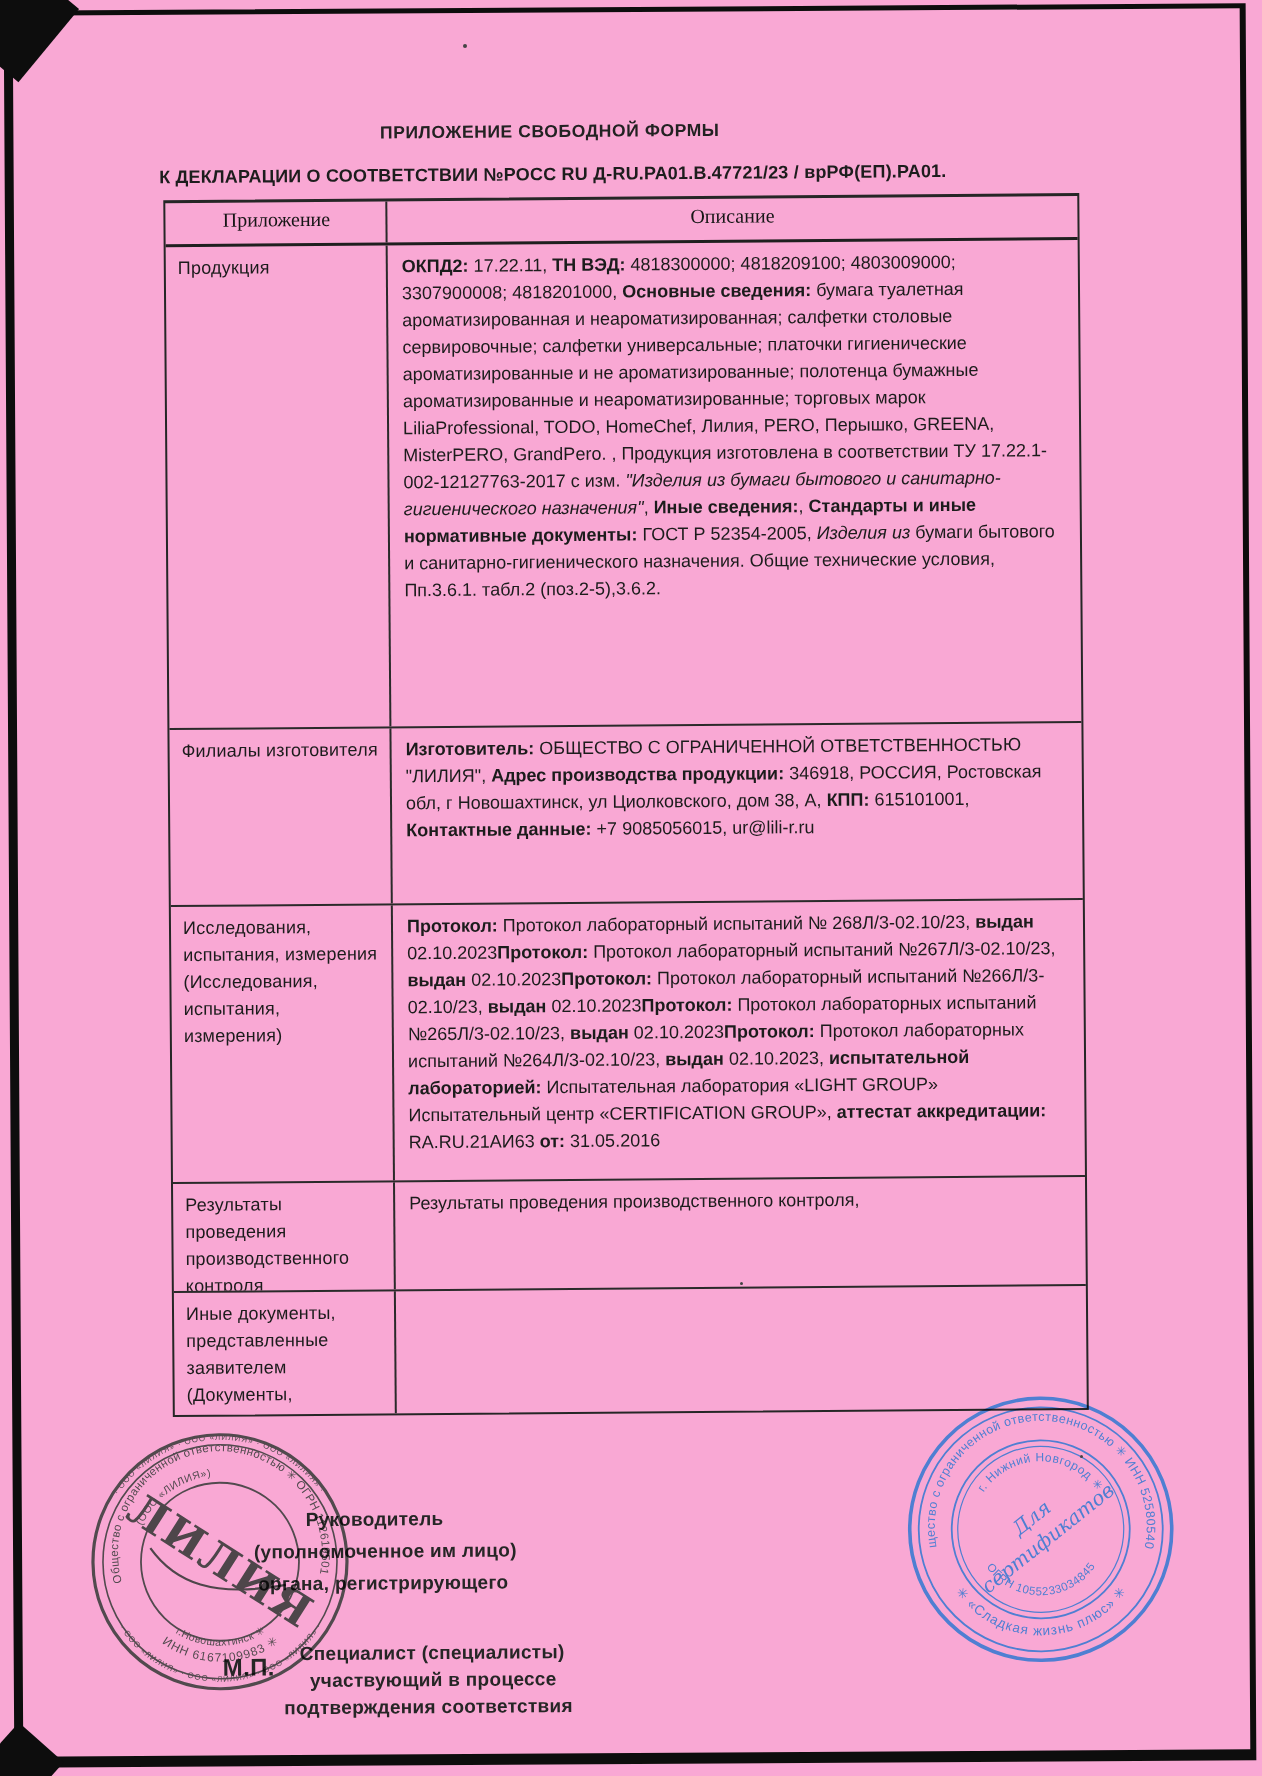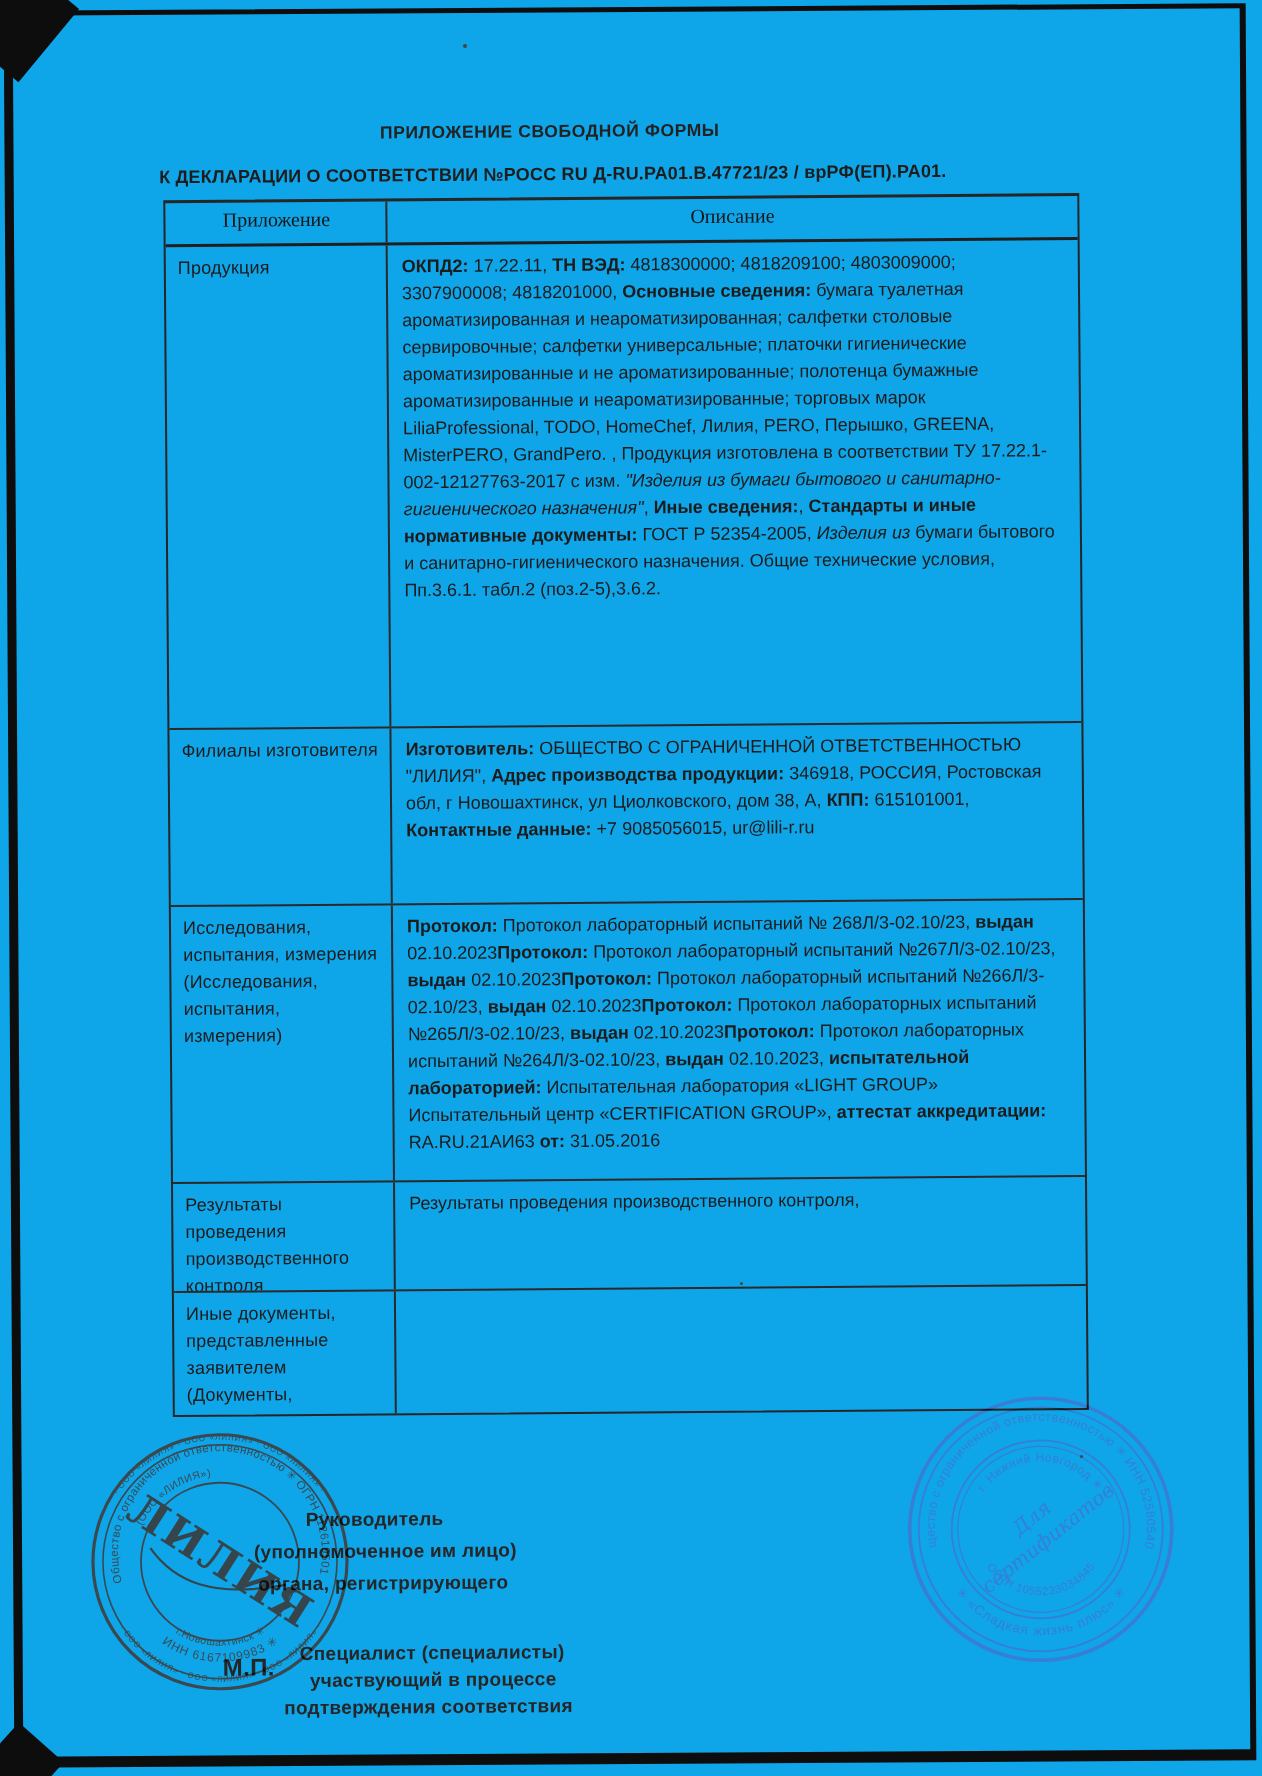--- a/index.html
+++ b/index.html
@@ -1,16 +1,16 @@
 <!DOCTYPE html>
 <html><head>
 <meta charset="utf-8">
 <style>
   html,body{margin:0;padding:0;background:#e8e8e6;}
-  .page{position:relative;width:1262px;height:1776px;background:#0ea5e9;overflow:hidden;
+  .page{position:relative;width:1262px;height:1776px;background:#f9a8d4;overflow:hidden;
         font-family:"Liberation Sans",sans-serif;color:#1e1e1e;}
   
   .frame{position:absolute;top:7px;left:9px;right:11px;bottom:12px;
          border-top:5px solid #0d0d0d;border-right:6px solid #0d0d0d;
          border-bottom:11px solid #0d0d0d;border-left:9px solid #0d0d0d;
          transform:rotate(-0.35deg);pointer-events:none;}
   .corner-tl{position:absolute;width:95px;height:95px;top:-48px;left:-48px;
              background:#0d0d0d;transform:rotate(40deg);}
   .corner-bl{position:absolute;width:60px;height:60px;bottom:-38px;left:-32px;
              background:#0d0d0d;transform:rotate(42deg);}

